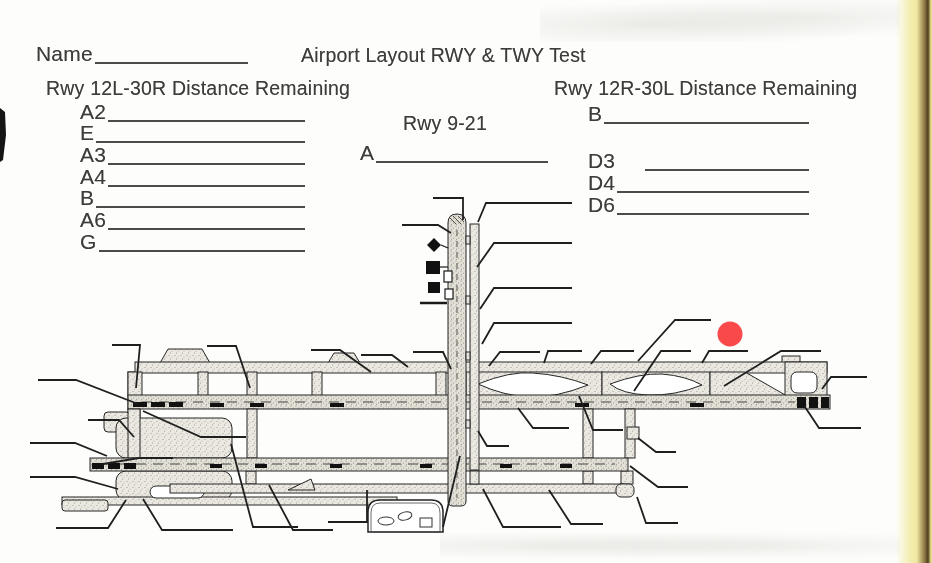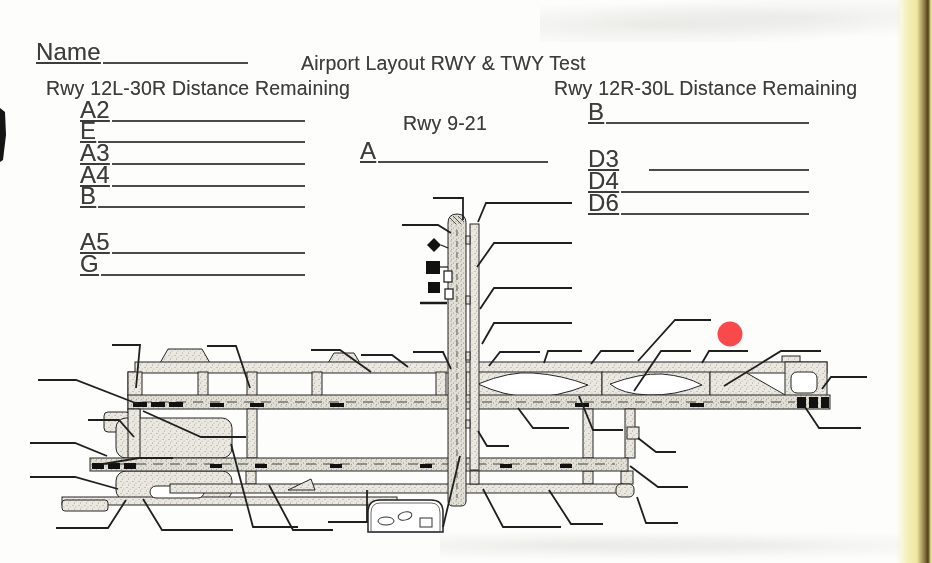--- a/index.html
+++ b/index.html
@@ -2,22 +2,22 @@
 <html><head>
 <meta charset="utf-8">
 <style>
   html,body{margin:0;padding:0;}
   body{width:932px;height:563px;position:relative;overflow:hidden;
        background:#fdfdfb;font-family:"Liberation Sans",sans-serif;color:#3c3c3c;}
   .abs{position:absolute;}
   .txt{font-size:19.5px;letter-spacing:.2px;white-space:nowrap;
        text-shadow:0 0 .6px rgba(70,70,70,.5);}
   .fill-row{display:flex;align-items:flex-end;height:21.7px;}
-  .fill-row .lbl{flex:0 0 auto;font-size:24px;letter-spacing:.2px;
-       text-shadow:0 0 .6px rgba(70,70,70,.5);text-decoration:underline;}
+  .fill-row .lbl{flex:0 0 auto;font-size:21px;letter-spacing:.2px;
+       text-shadow:0 0 .6px rgba(70,70,70,.5);}
   .fill-row .blank{flex:1 1 auto;border-bottom:2px solid #4b4b4b;height:100%;
        display:flex;align-items:flex-end;margin:0 0 2px 2px;}
   .gap-before{margin-top:24px;}
   .gap-before-r{margin-top:26px;gap:28px;}
   .list{display:flex;flex-direction:column;}
   #edge-strip{right:0;top:0;width:36px;height:563px;
      background:linear-gradient(90deg,rgba(244,238,176,0) 0%,#f3edb2 38%,
        #efe7a2 58%,#8a7440 80%,#4a3d1e 89%,#d8cc7a 96%,#efe6a0 100%);}
   #mottle-top{left:540px;top:0;width:360px;height:42px;
      background:radial-gradient(ellipse at 30% 60%,rgba(175,175,168,.22),transparent 65%),
@@ -37,21 +37,21 @@
 <body>
 
 <div class="abs" style="left:36px;top:44px;width:212px;">
   <div class="fill-row" style="height:22px;">
     <span class="lbl">Name</span>
     <span class="blank">
         <span></span>
       </span>
   </div>
 </div>
-<div class="abs txt" style="left:301px;top:52px;">Airport Layout RWY &amp; TWY Test</div>
+<div class="abs txt" style="left:301px;top:44px;">Airport Layout RWY &amp; TWY Test</div>
 
 <div class="abs txt" style="left:46px;top:77px;text-align:center;">Rwy 12L-30R Distance Remaining</div>
 <div class="abs list" style="left:80px;top:102px;width:225px;justify-content:flex-end;">
   <div class="fill-row">
       <span class="lbl">A2</span>
       <span class="blank">
         <span></span>
       </span>
     </div>
   <div class="fill-row">
@@ -71,22 +71,22 @@
       <span class="blank">
         <span></span>
       </span>
     </div>
   <div class="fill-row">
       <span class="lbl">B</span>
       <span class="blank">
         <span></span>
       </span>
     </div>
-  <div class="fill-row gap-before">
-      <span class="lbl">A5</span>
+  <div class="fill-row">
+      <span class="lbl">A6</span>
       <span class="blank">
         <span></span>
       </span>
     </div>
   <div class="fill-row">
       <span class="lbl">G</span>
       <span class="blank">
         <span></span>
       </span>
     </div>

